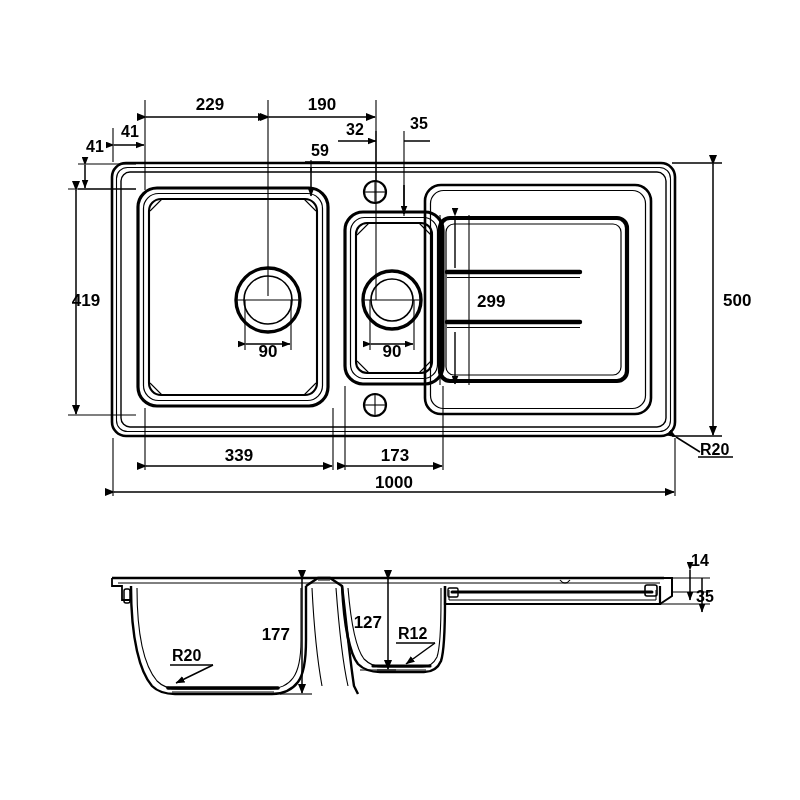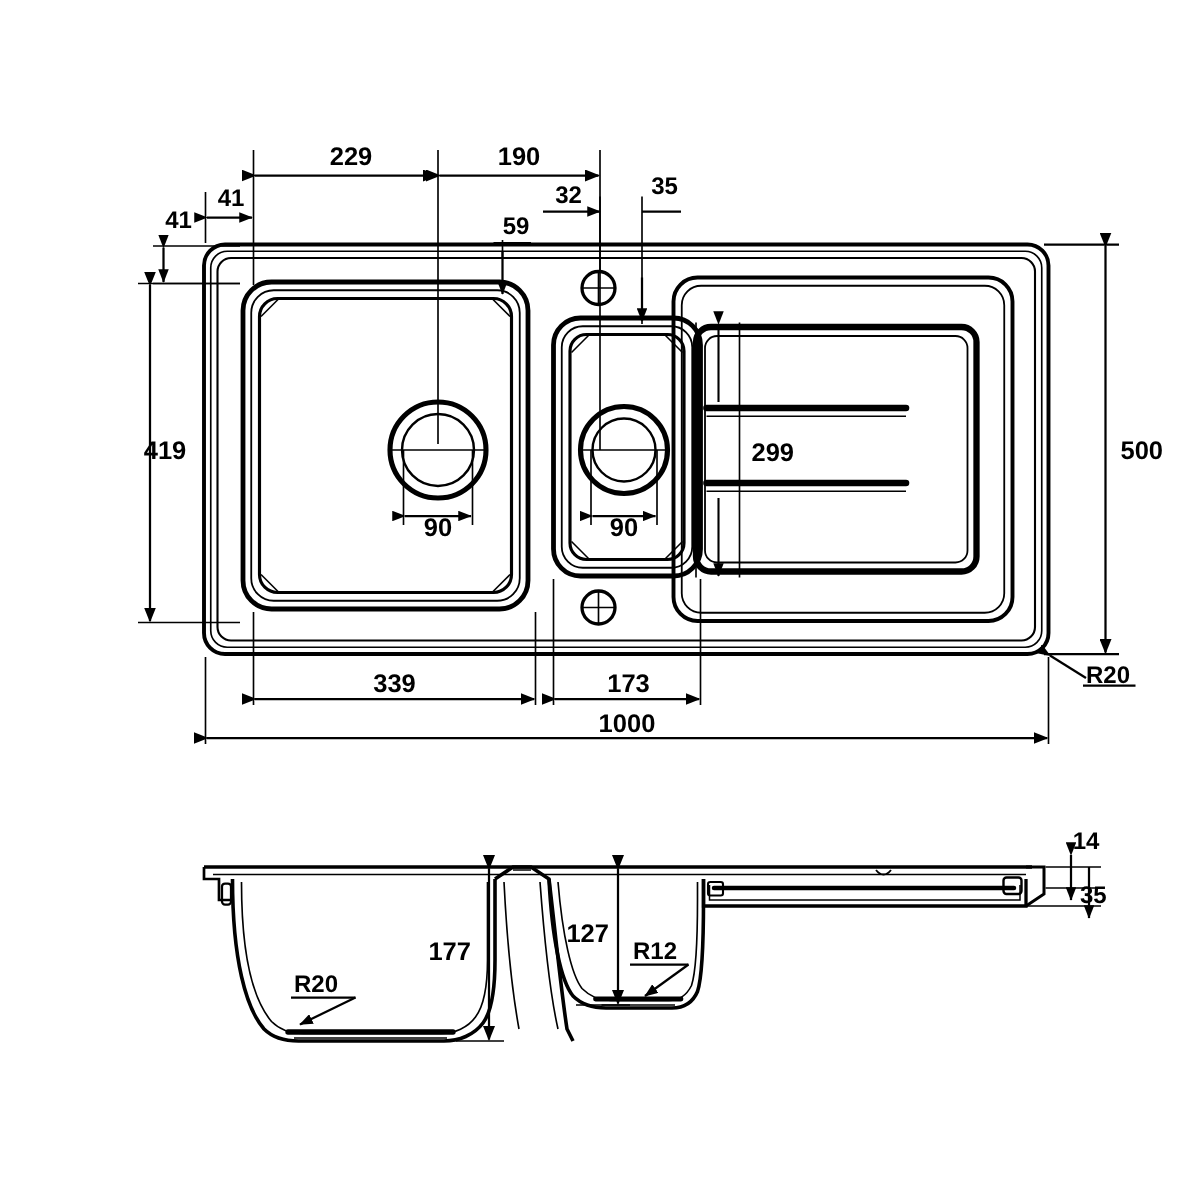--- a/index.html
+++ b/index.html
@@ -1,18 +1,18 @@
 <!DOCTYPE html>
 <html><head>
 <meta charset="utf-8">
 <style>
   html,body{margin:0;padding:0;background:#ffffff;}
   body{width:800px;height:800px;overflow:hidden;
        font-family:"Liberation Sans",sans-serif;color:#000;}
-  #stage{position:relative;width:692px;height:800px;padding-left:24px;}
+  #stage{position:relative;width:692px;height:800px;}
   svg{display:block;}
   .dimtext{font-family:"Liberation Sans",sans-serif;font-weight:700;fill:#000;}
 </style>
 </head>
 <body>
 
 <div id="stage">
 <svg width="800" height="800" viewBox="0 0 800 800">
   <defs>
     <marker id="ah" markerWidth="10" markerHeight="8" refX="9" refY="4" orient="auto" markerUnits="userSpaceOnUse">

